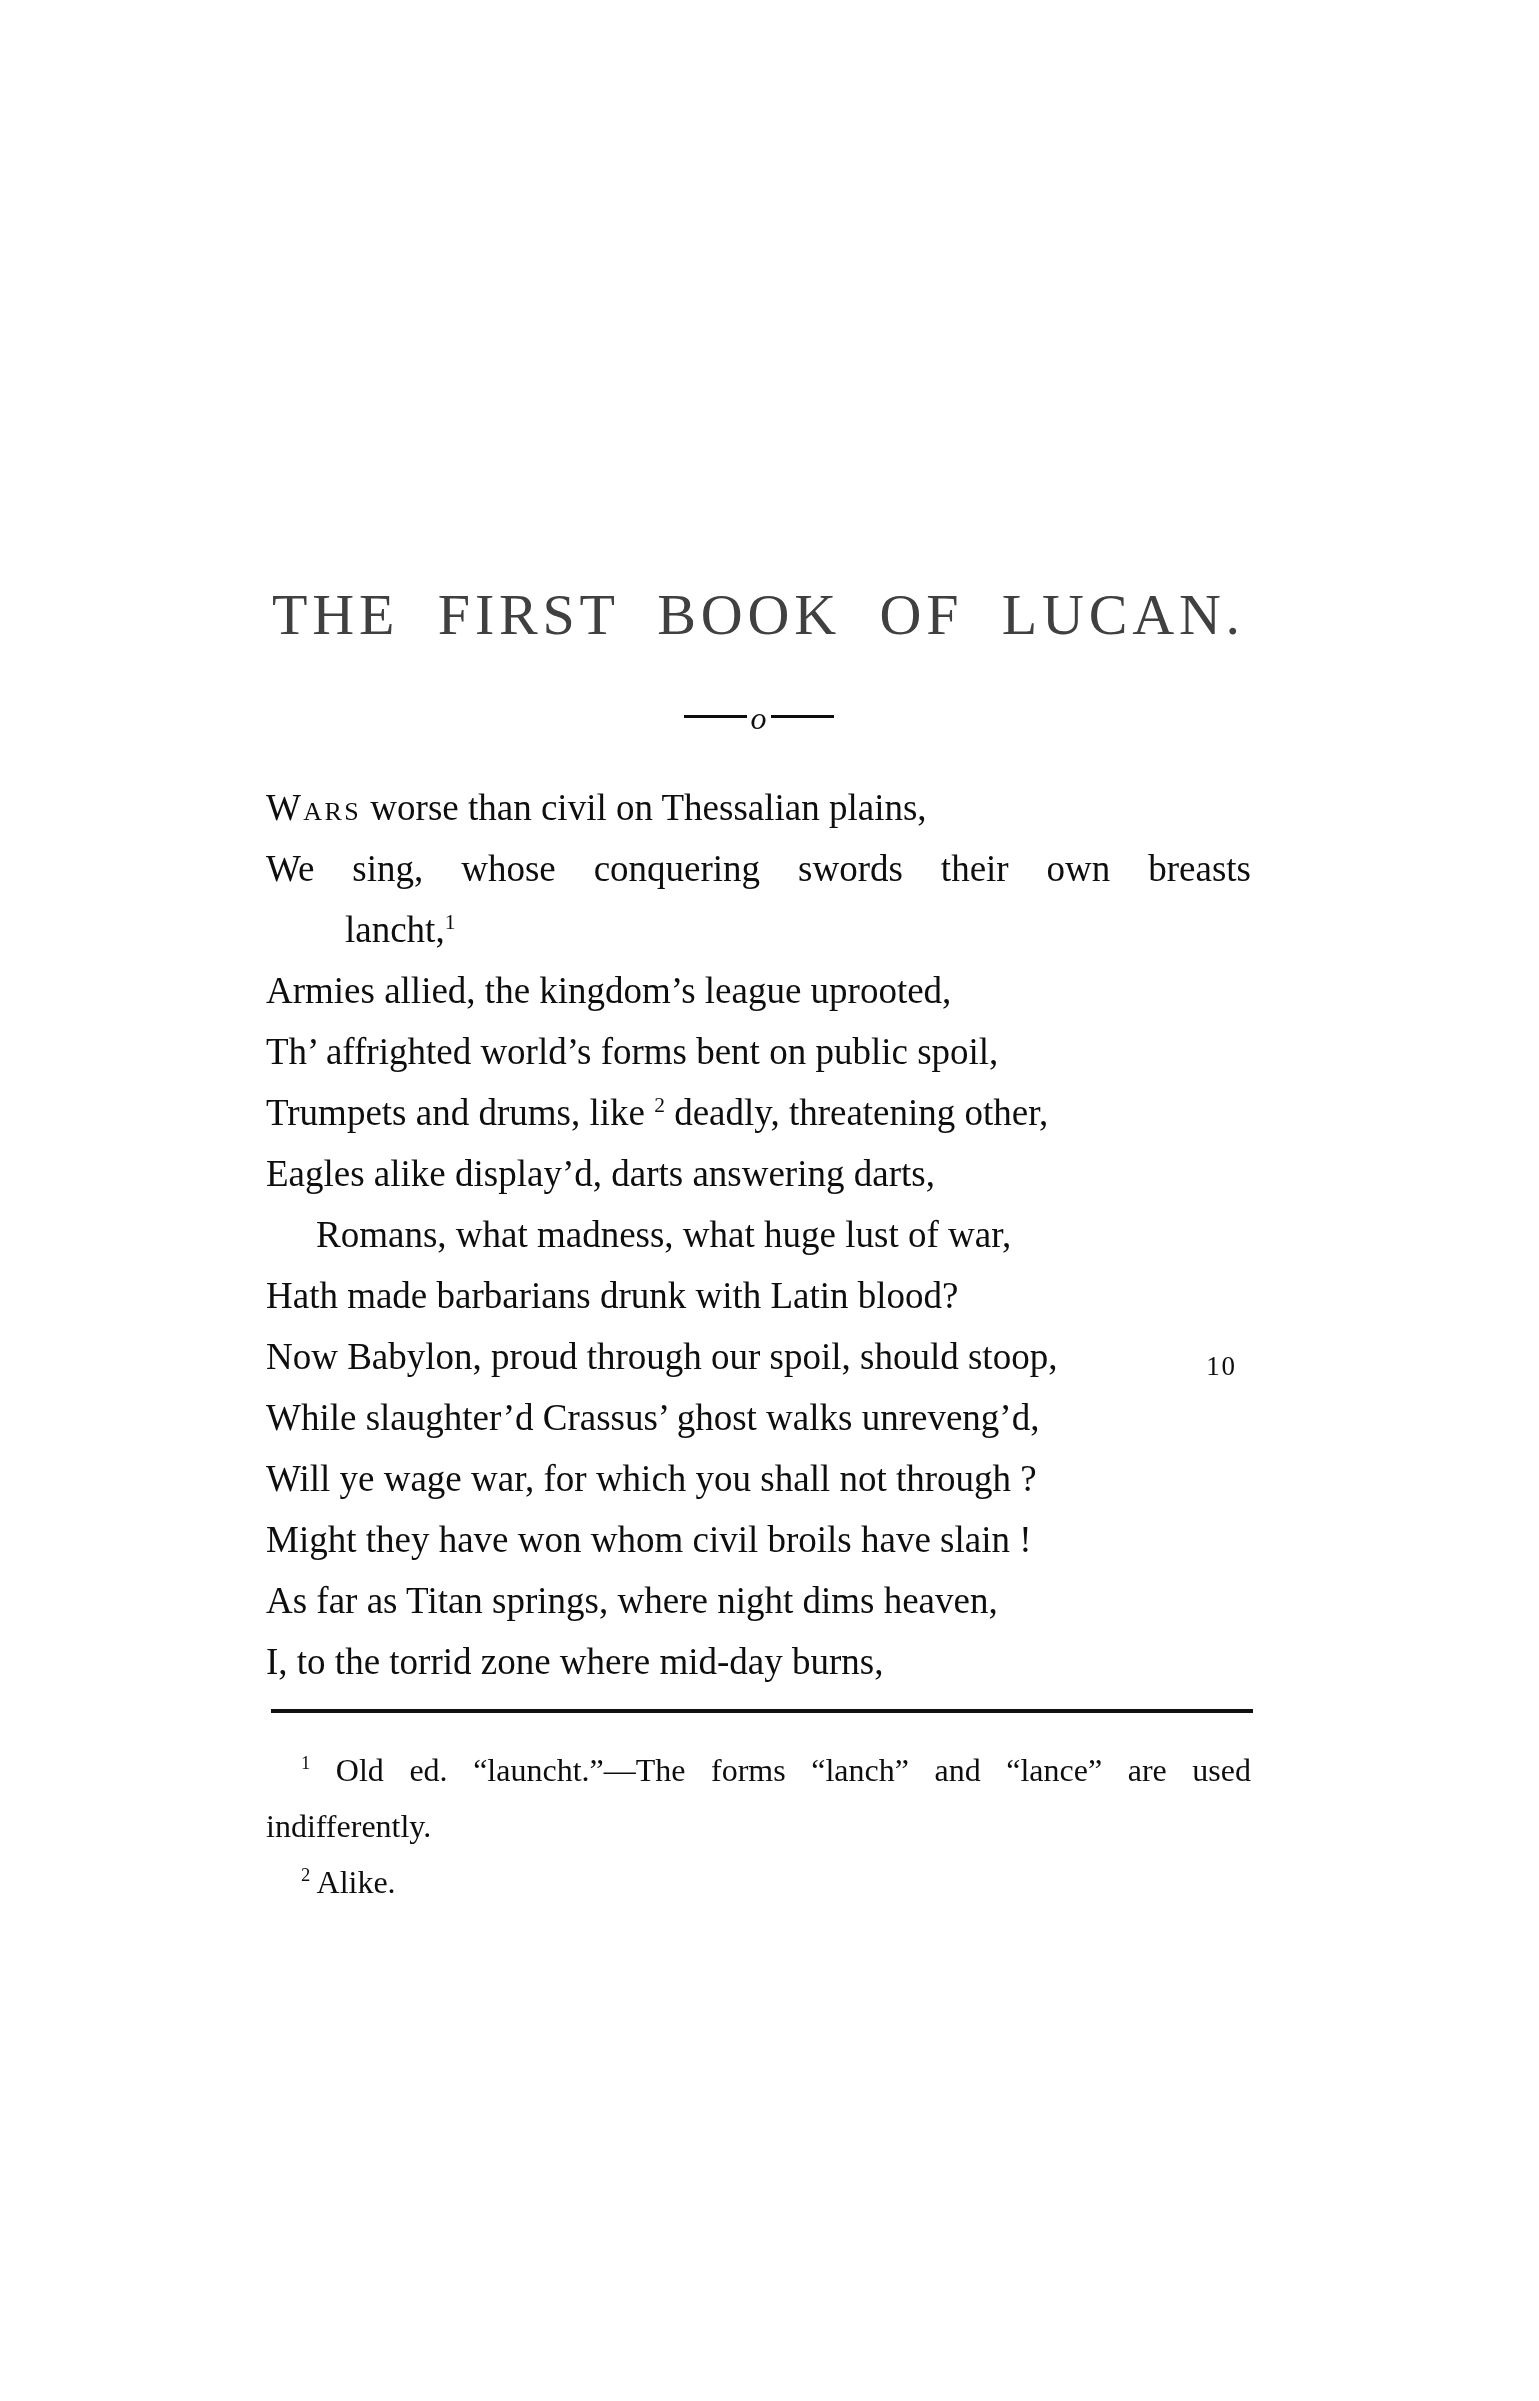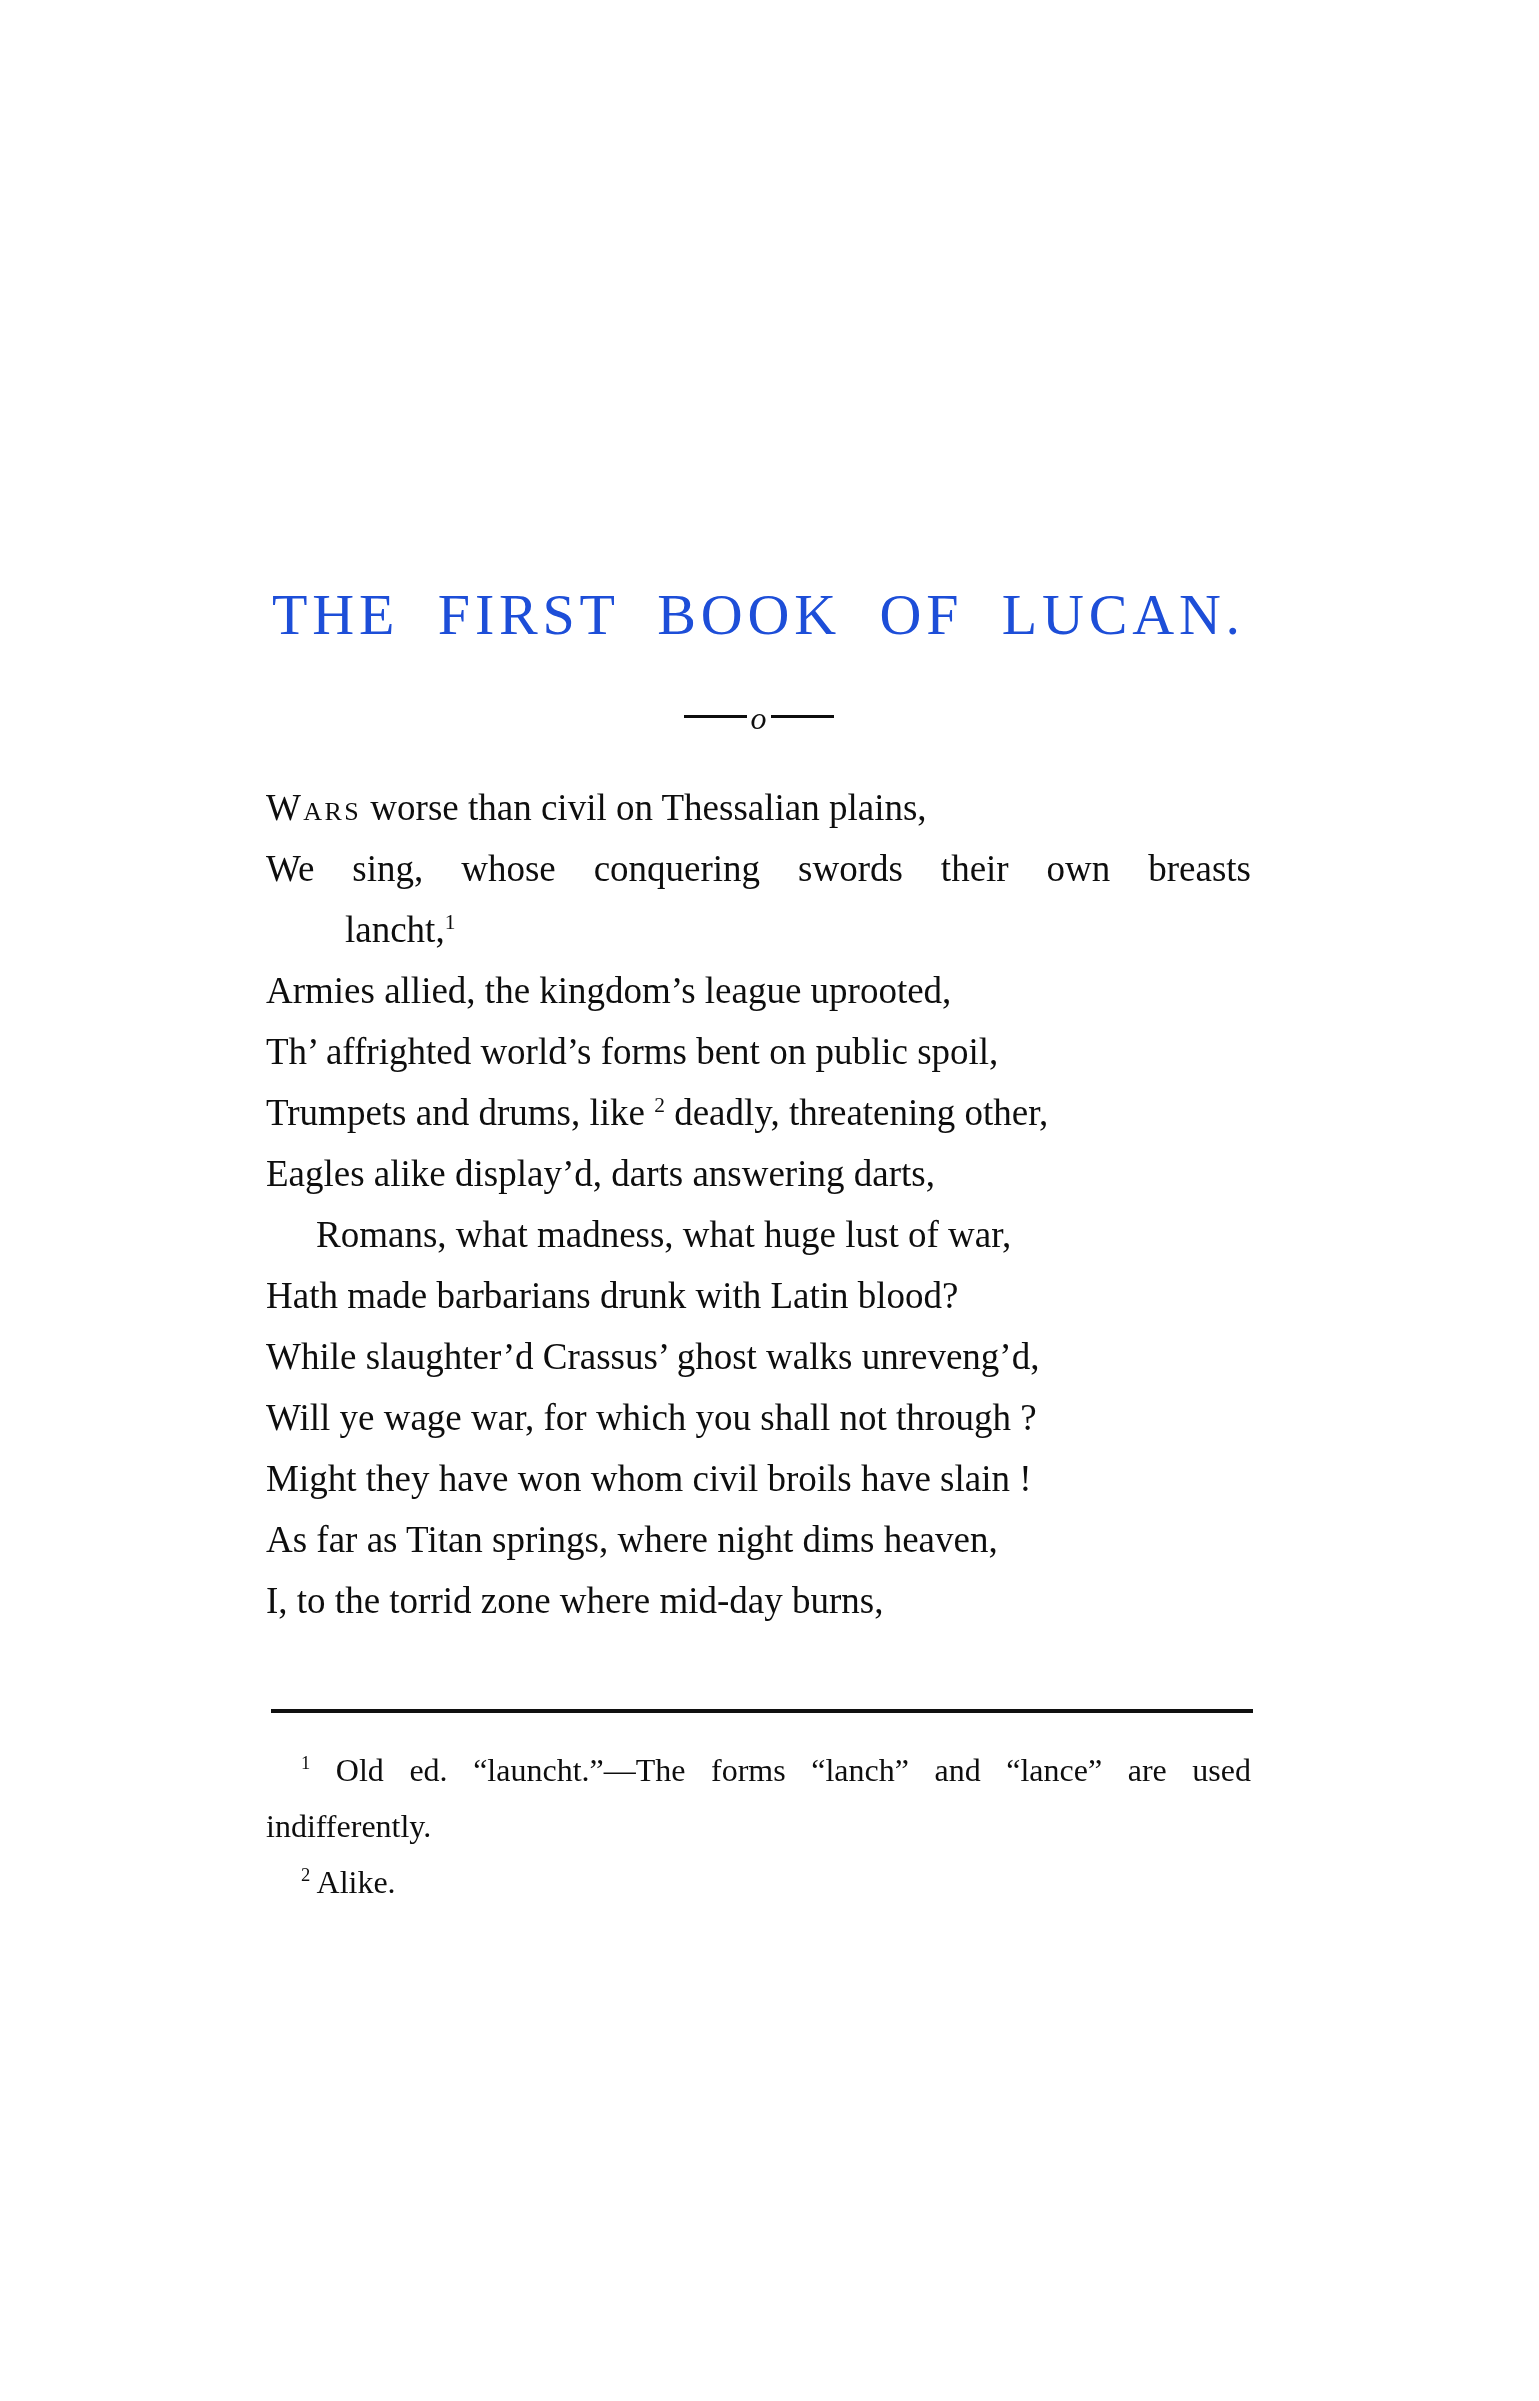--- a/index.html
+++ b/index.html
@@ -23,21 +23,21 @@
     position: absolute;
     top: 586px;
     left: -16px;
     width: calc(100% + 32px);
     text-align: center;
     font-size: 58px;
     line-height: 1;
     letter-spacing: 4.8px;
     word-spacing: 19.3px;
     white-space: nowrap;
-    color: #1d4ed8;
+    color: #404040;
   }
   .divider {
     position: absolute;
     top: 699px;
     left: 0;
     width: 100%;
     height: 35px;
     display: flex;
     align-items: center;
     justify-content: center;
@@ -121,20 +121,21 @@
     <div class="poem" id="poem">
         <div class="pline"><span class="sc ">Wars</span><span class=""> worse than civil on Thessalian plains,</span></div>
         <div class="pline justify"><span class="">We sing, whose conquering swords their own breasts</span></div>
         <div class="pline ind2"><span class="">lancht,</span><span class="sup">1</span></div>
         <div class="pline"><span class="">Armies allied, the kingdom’s league uprooted,</span></div>
         <div class="pline"><span class="">Th’ affrighted world’s forms bent on public spoil,</span></div>
         <div class="pline"><span class="">Trumpets and drums, like </span><span class="sup">2</span><span class=""> deadly, threatening other,</span></div>
         <div class="pline"><span class="">Eagles alike display’d, darts answering darts,</span></div>
         <div class="pline ind1"><span class="">Romans, what madness, what huge lust of war,</span></div>
         <div class="pline"><span class="">Hath made barbarians drunk with Latin blood?</span></div>
+        <div class="pline"><span class="">Now Babylon, proud through our spoil, should stoop,</span><span class="lineno">10</span></div>
         <div class="pline"><span class="">While slaughter’d Crassus’ ghost walks unreveng’d,</span></div>
         <div class="pline"><span class="">Will ye wage war, for which you shall not through ?</span></div>
         <div class="pline"><span class="">Might they have won whom civil broils have slain !</span></div>
         <div class="pline"><span class="">As far as Titan springs, where night dims heaven,</span></div>
         <div class="pline"><span class="">I, to the torrid zone where mid-day burns,</span></div>
       </div>
 
     <div class="rule"></div>
 
     <div class="footnotes" id="footnotes">

